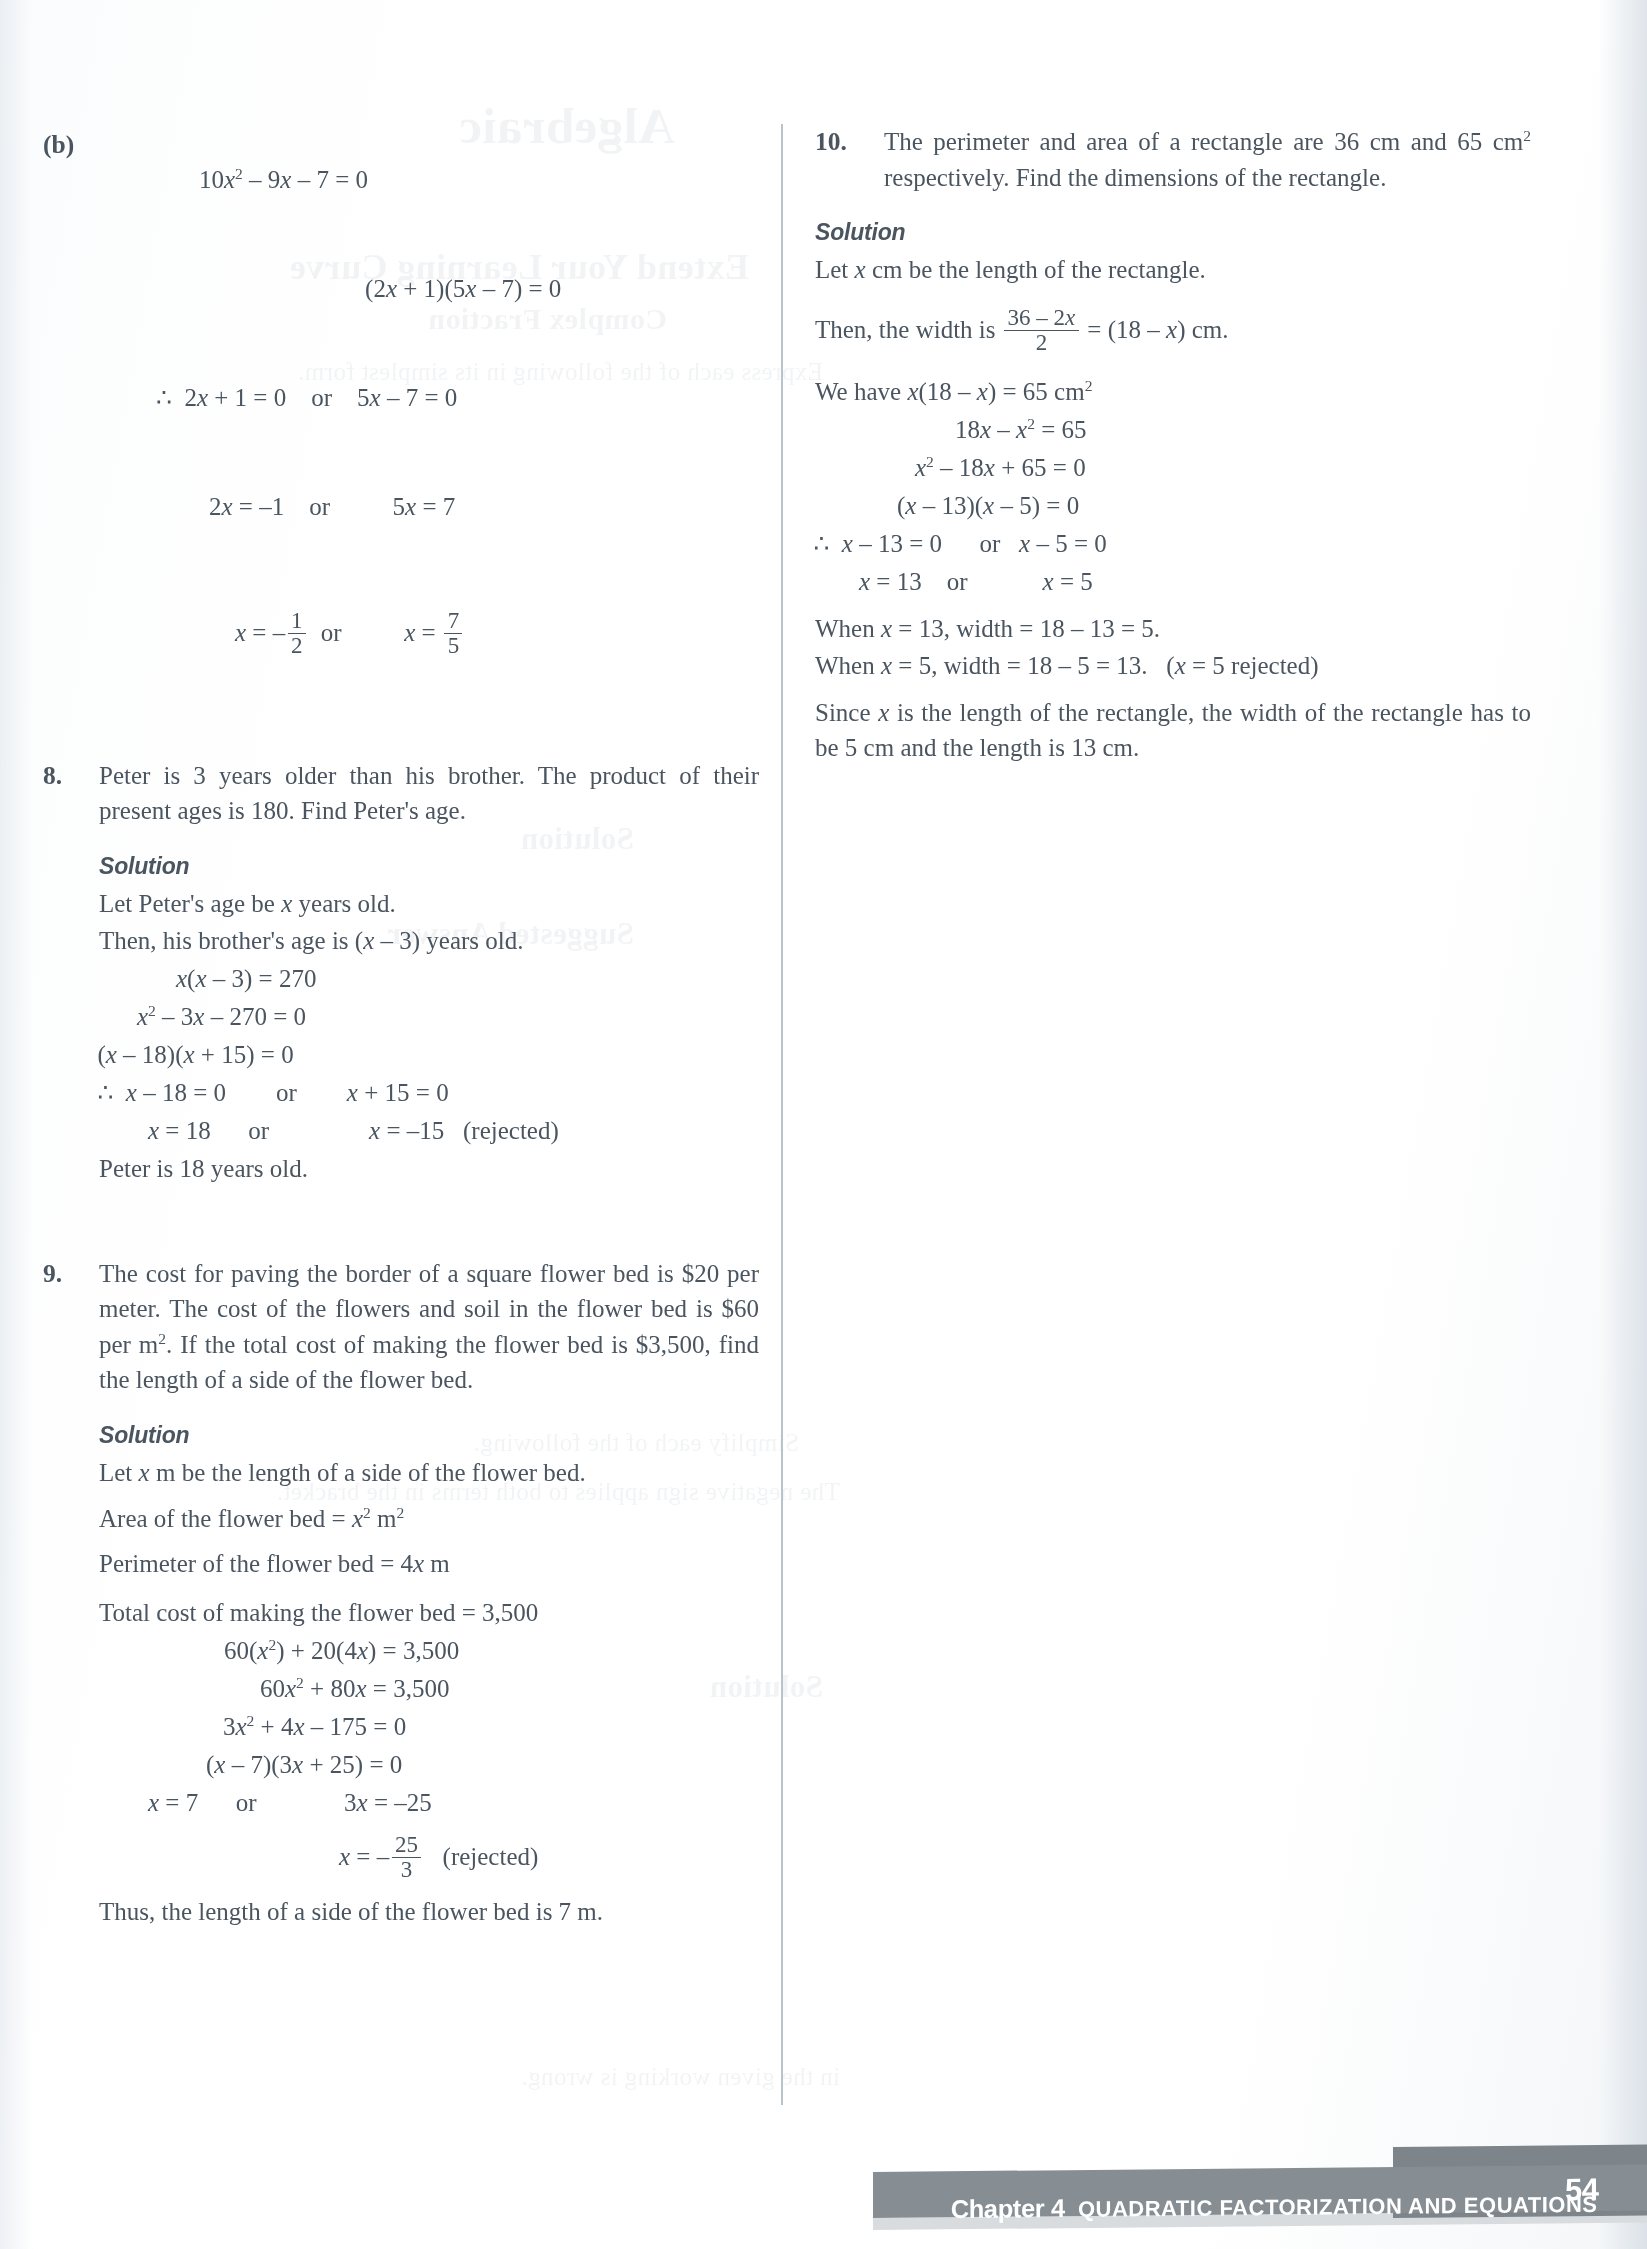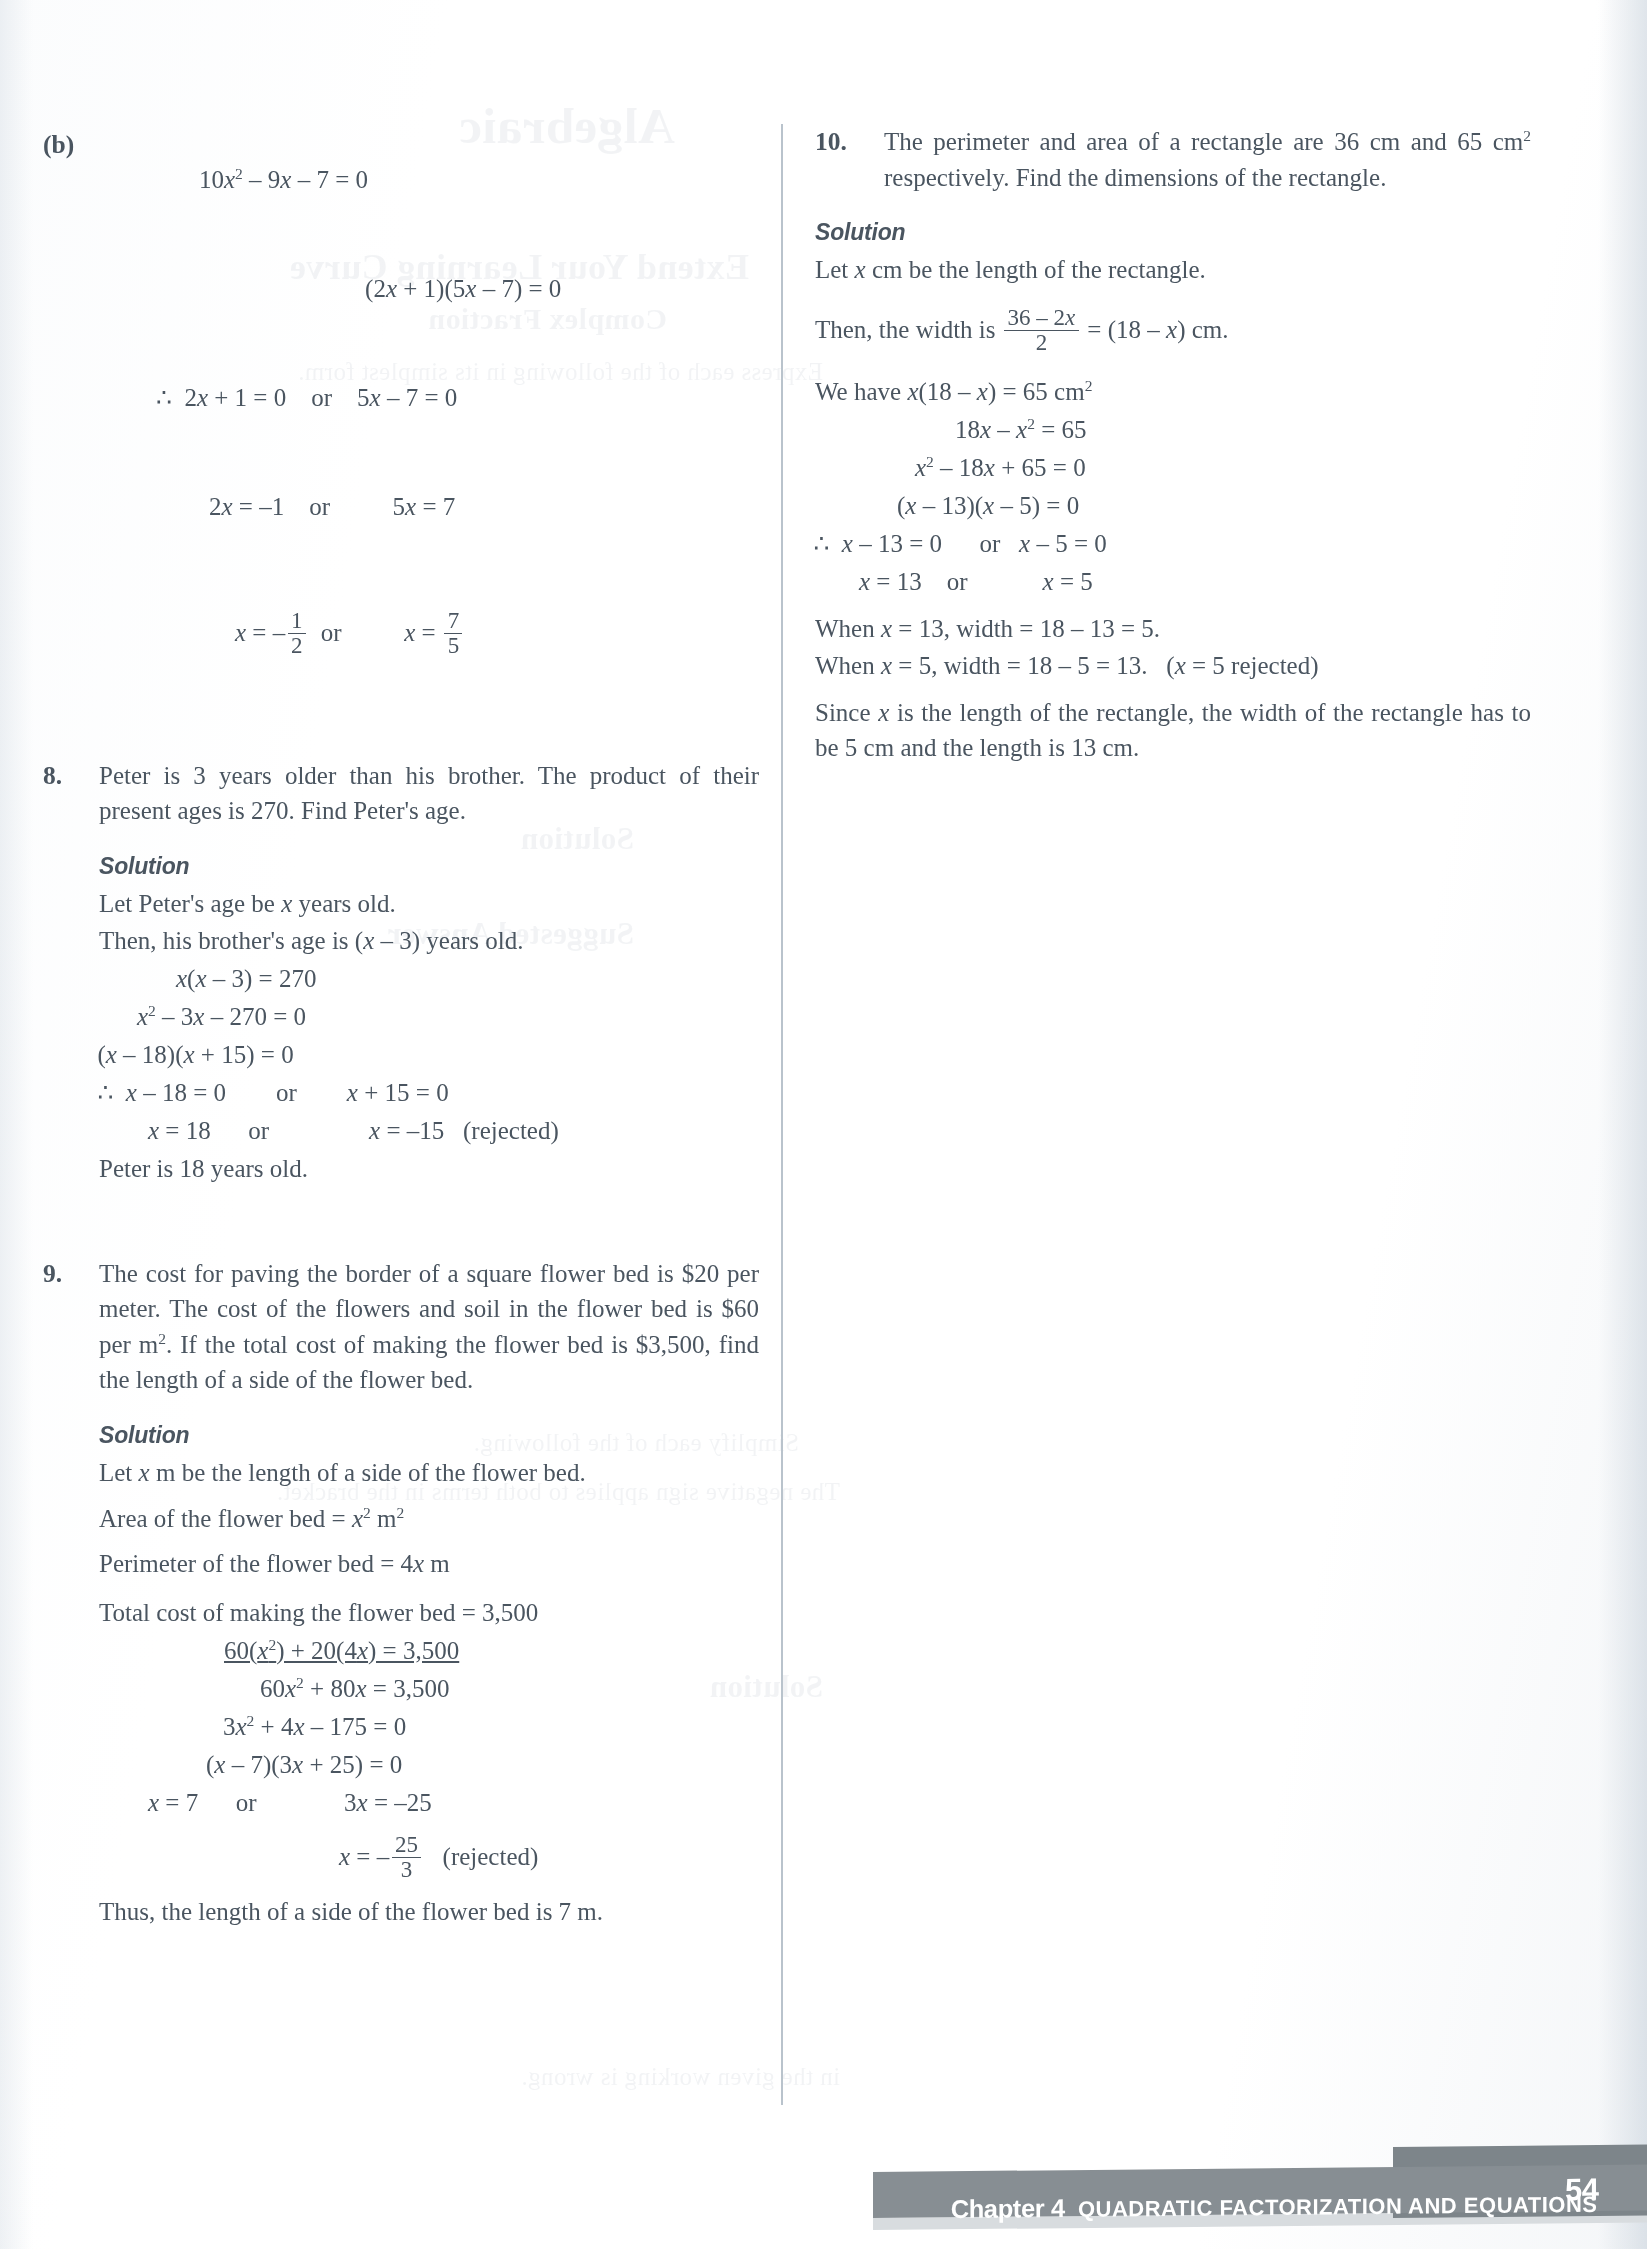--- a/index.html
+++ b/index.html
@@ -222,21 +222,21 @@
             2<i class="v">x</i> = –1    or          5<i class="v">x</i> = 7
           </div>
           <div class="mathline" style="margin-left:61px; margin-top:13px;">
             <i class="v">x</i> = –<span class="frac"><span class="num">1</span><span class="den">2</span></span>  or          <i class="v">x</i> = <span class="frac"><span class="num">7</span><span class="den">5</span></span>
           </div>
         </div>
       </div>
 
       <div class="qblock" style="margin-top:64px;">
         <div class="qnum">8.</div>
-        <div class="qbody">Peter is 3 years older than his brother. The product of their present ages is 270. Find Peter's age.</div>
+        <div class="qbody">Peter is 3 years older than his brother. The product of their present ages is 180. Find Peter's age.</div>
 
         <div class="qbody nojust">
           <div class="soln-head">Solution</div>
 
           <div class="line">Let Peter's age be <i class="v">x</i> years old.</div>
           <div class="line">Then, his brother's age is (<i class="v">x</i> – 3) years old.</div>
           <div class="mathline" style="margin-left:77px;"><i class="v">x</i>(<i class="v">x</i> – 3) = 270</div>
           <div class="mathline" style="margin-left:38px;"><i class="v">x</i><sup class="ex">2</sup> – 3<i class="v">x</i> – 270 = 0</div>
           <div class="mathline" style="margin-left:-1.6px;">(<i class="v">x</i> – 18)(<i class="v">x</i> + 15) = 0</div>
           <div class="mathline" style="margin-left:-1.6px;">∴  <i class="v">x</i> – 18 = 0        or        <i class="v">x</i> + 15 = 0</div>
@@ -251,21 +251,21 @@
           The cost for paving the border of a square flower bed is $20 per meter. The cost of the flowers and soil in the flower bed is $60 per m<sup class="ex">2</sup>. If the total cost of making the flower bed is $3,500, find the length of a side of the flower bed.
         </div>
 
         <div class="qbody nojust">
           <div class="soln-head">Solution</div>
 
           <div class="line">Let <i class="v">x</i> m be the length of a side of the flower bed.</div>
           <div class="line" style="margin-top:10px;">Area of the flower bed = <i class="v">x</i><sup class="ex">2</sup> m<sup class="ex">2</sup></div>
           <div class="line" style="margin-top:10px;">Perimeter of the flower bed = 4<i class="v">x</i> m</div>
           <div class="line" style="margin-top:13px;">Total cost of making the flower bed = 3,500</div>
-          <div class="mathline" style="margin-left:125px;text-decoration:underline;">60(<i class="v">x</i><sup class="ex">2</sup>) + 20(4<i class="v">x</i>) = 3,500</div>
+          <div class="mathline" style="margin-left:125px;">60(<i class="v">x</i><sup class="ex">2</sup>) + 20(4<i class="v">x</i>) = 3,500</div>
           <div class="mathline" style="margin-left:161px;">60<i class="v">x</i><sup class="ex">2</sup> + 80<i class="v">x</i> = 3,500</div>
           <div class="mathline" style="margin-left:124px;">3<i class="v">x</i><sup class="ex">2</sup> + 4<i class="v">x</i> – 175 = 0</div>
           <div class="mathline" style="margin-left:107px;">(<i class="v">x</i> – 7)(3<i class="v">x</i> + 25) = 0</div>
           <div class="mathline" style="margin-left:49px;"><i class="v">x</i> = 7      or              3<i class="v">x</i> = –25</div>
           <div class="mathline" style="margin-left:240px; margin-top:13px;"><i class="v">x</i> = –<span class="frac"><span class="num">25</span><span class="den">3</span></span>   (rejected)</div>
           <div class="line" style="margin-top:11.5px;">Thus, the length of a side of the flower bed is 7 m.</div>
         </div>
       </div>
 
     </div>

